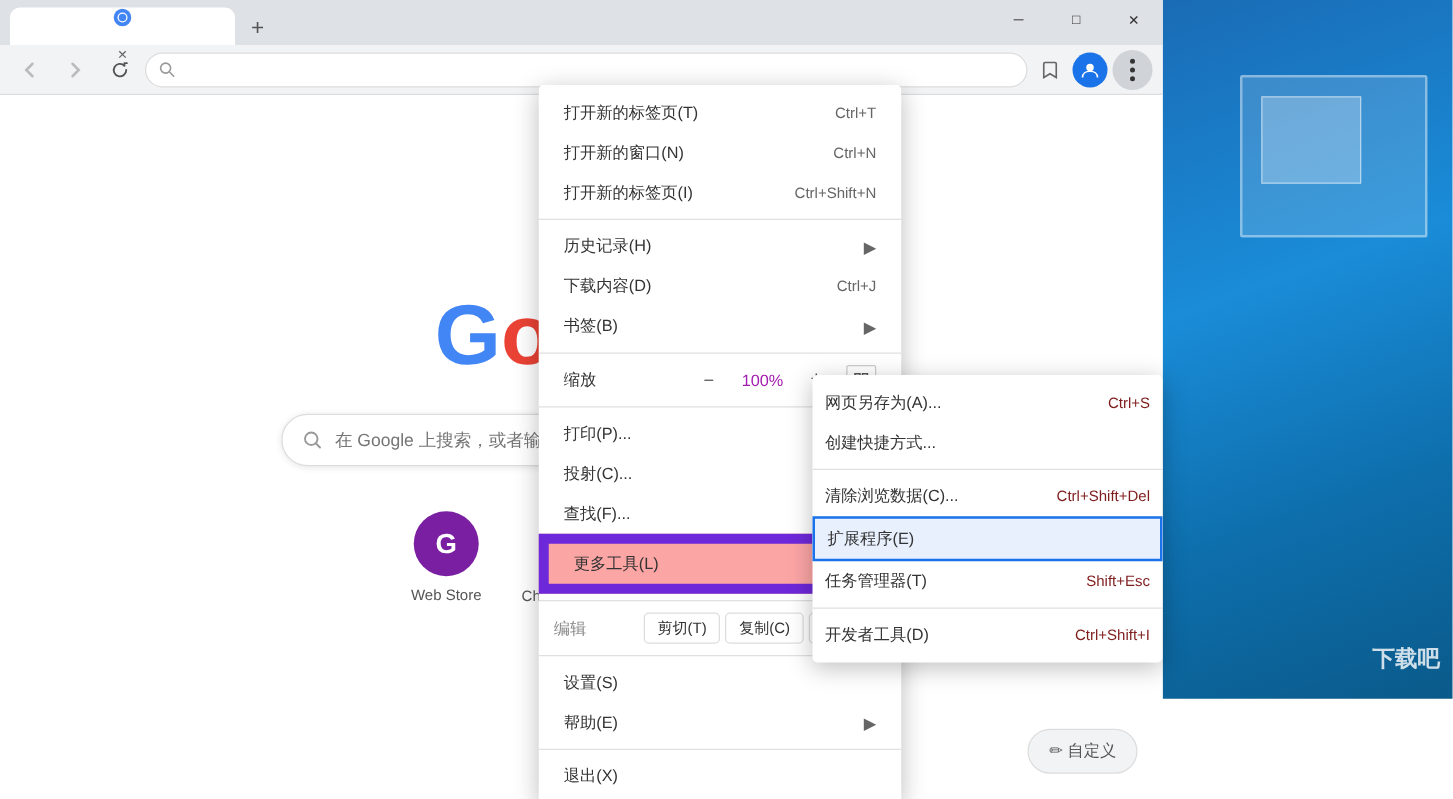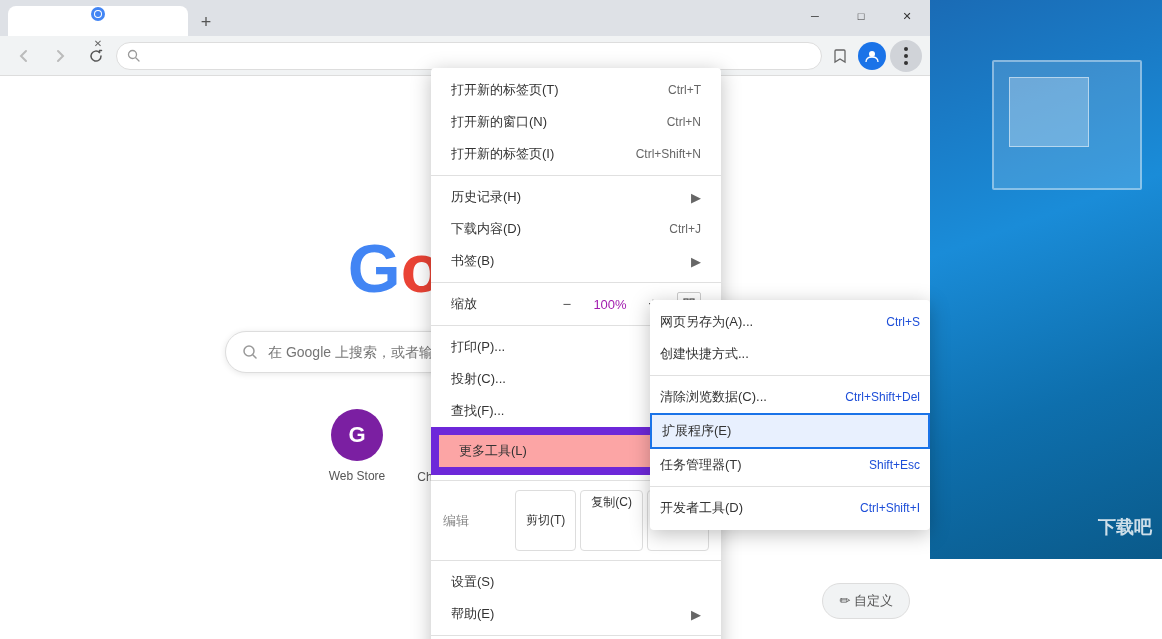--- a/index.html
+++ b/index.html
@@ -379,21 +379,21 @@
     }
     .submenu-item {
       display: flex;
       align-items: center;
       padding: 7px 10px;
       cursor: pointer;
       color: #333;
       position: relative;
     }
     .submenu-item-label { flex: 1; }
-    .submenu-item-shortcut { color: #1d4ed8; font-size: 12px; }
+    .submenu-item-shortcut { color: #7f1d1d; font-size: 12px; }
 
     
     .menus-overlay {
       position: absolute;
       top: 0;
       left: 0;
       width: 930px;
       height: 639px;
       pointer-events: none;
       z-index: 99;
@@ -576,21 +576,21 @@
         <span class="menu-item-shortcut">Ctrl+F</span>
       </div>
       <div class="menu-item" style="background:#fca5a5;border:8px solid #6d28d9;">
         <span class="menu-item-label">更多工具(L)</span>
         <span class="menu-item-arrow">▶</span>
       </div>
       <div class="menu-divider"></div>
       <div class="menu-item" style="padding: 4px 12px;">
         <span style="flex:1;color:#888;font-size:13px;">编辑</span>
         <div style="display:flex;gap:4px;">
-          <div style="border:1px solid #ddd;border-radius:4px;padding:21px 10px;cursor:pointer;font-size:12px;">剪切(T)</div>
+          <div style="border:1px solid #ddd;border-radius:4px;padding:3px 10px;cursor:pointer;font-size:12px;">剪切(T)</div>
           <div style="border:1px solid #ddd;border-radius:4px;padding:3px 10px;cursor:pointer;font-size:12px;">复制(C)</div>
           <div style="border:1px solid #ddd;border-radius:4px;padding:3px 10px;cursor:pointer;font-size:12px;">粘贴(P)</div>
         </div>
       </div>
       <div class="menu-divider"></div>
       <div class="menu-item">
         <span class="menu-item-label">设置(S)</span>
       </div>
       <div class="menu-item">
         <span class="menu-item-label">帮助(E)</span>

